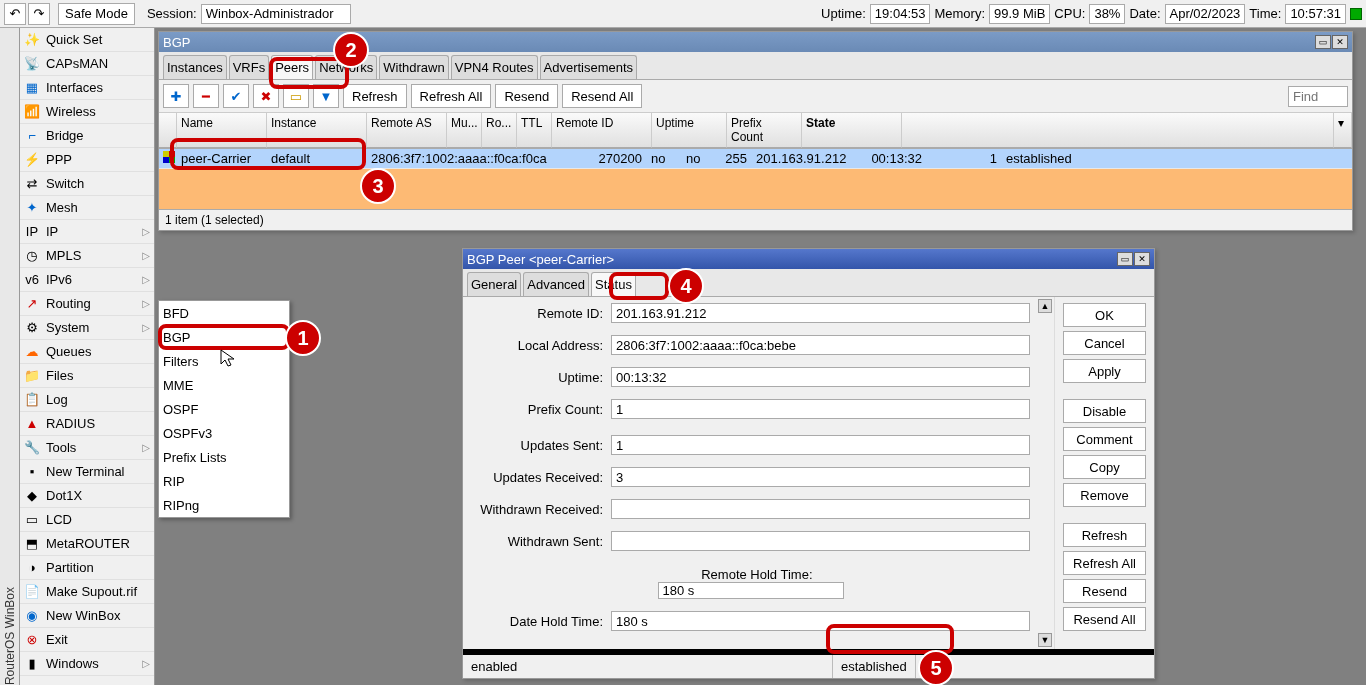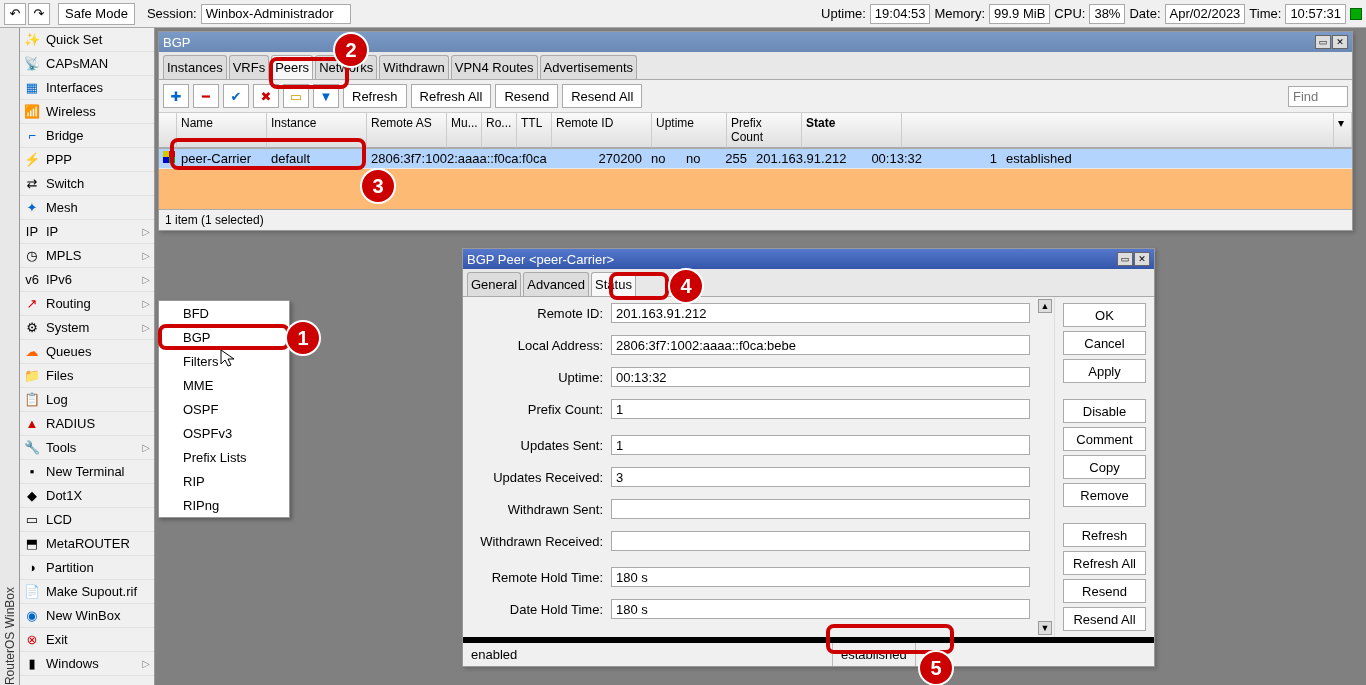--- a/index.html
+++ b/index.html
@@ -22,21 +22,21 @@
 
 .sidebar { width: 135px; background: #f0f0f0; border-right: 1px solid #999; overflow: hidden; }
 .sidebar-item { height: 24px; display: flex; align-items: center; padding: 0 4px; cursor: pointer; gap: 6px; border-bottom: 1px solid #e0e0e0; }
 .sb-ico { width: 16px; height: 16px; display: inline-flex; align-items: center; justify-content: center; }
 .sb-expand { margin-left: auto; color: #888; font-size: 10px; }
 
 .workspace { flex: 1; position: relative; background: #808080; }
 
 
 .submenu { position: absolute; left: 3px; top: 265px; width: 132px; background: #fff; border: 1px solid #999; box-shadow: 2px 2px 4px rgba(0,0,0,0.3); z-index: 100; }
-.submenu-item { height: 24px; display: flex; align-items: center; padding: 0 24px; cursor: pointer; }
+.submenu-item { height: 24px; display: flex; align-items: center; padding: 0 4px; cursor: pointer; }
 .submenu-item.selected { }
 
 
 .window { position: absolute; background: #f0f0f0; border: 1px solid #999; box-shadow: 2px 2px 4px rgba(0,0,0,0.2); }
 .titlebar { background: linear-gradient(#7b9bc6, #6a8ab5); color: #fff; height: 20px; display: flex; align-items: center; padding: 0 4px; font-size: 12px; }
 .titlebar.active { background: linear-gradient(#5577cc, #3355aa); }
 .titlebar-btns { margin-left: auto; display: flex; gap: 1px; }
 .titlebar-btn { width: 16px; height: 14px; border: 1px solid #666; background: #ddd; display: inline-flex; align-items: center; justify-content: center; font-size: 9px; cursor: pointer; color: #000; }
 
 .tabs { display: flex; background: #e8e8e8; border-bottom: 1px solid #aaa; padding: 2px 4px 0 4px; height: 28px; align-items: flex-end; gap: 2px; }
@@ -343,28 +343,28 @@
             </div>
             <div class="form-row" style="margin-top: 16px;">
               <div class="form-lbl">Updates Sent:</div>
               <input class="form-inp" value="1" style="">
             </div>
             <div class="form-row">
               <div class="form-lbl">Updates Received:</div>
               <input class="form-inp" value="3" style="">
             </div>
             <div class="form-row">
+              <div class="form-lbl">Withdrawn Received:</div>
+              <input class="form-inp" value="" style="">
+            </div>
+            <div class="form-row">
               <div class="form-lbl">Withdrawn Sent:</div>
               <input class="form-inp" value="" style="">
             </div>
-            <div class="form-row">
-              <div class="form-lbl">Withdrawn Received:</div>
-              <input class="form-inp" value="" style="">
-            </div>
-            <div class="form-row" style="margin-top: 16px;">
+            <div class="form-row" style="margin-top: 16px; flex-direction: column;">
               <div class="form-lbl">Remote Hold Time:</div>
               <input class="form-inp" value="180 s" style="">
             </div>
             <div class="form-row">
               <div class="form-lbl">Date Hold Time:</div>
               <input class="form-inp" value="180 s" style="">
             </div>
           </div>
         <div class="scroll-col">
           <span class="scroll-arrow">▲</span>

